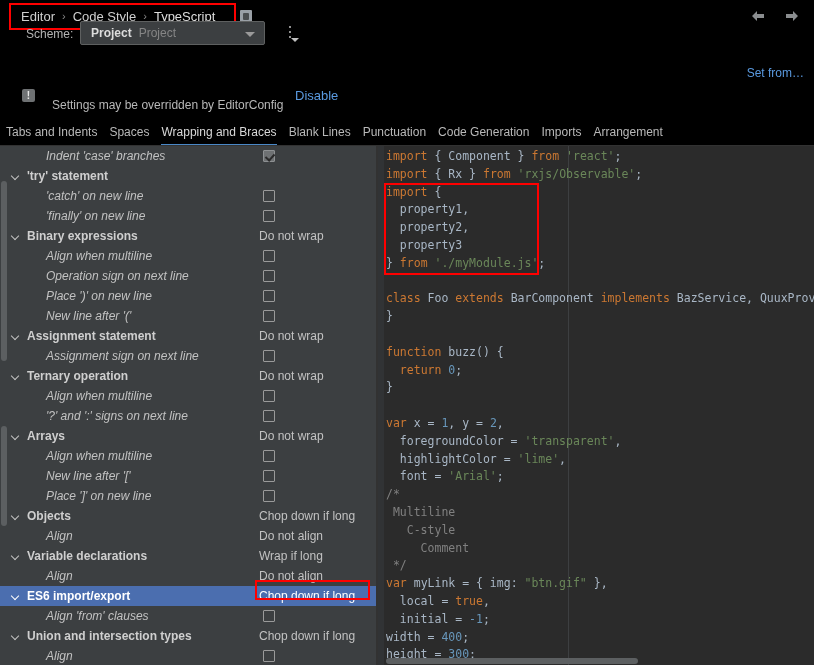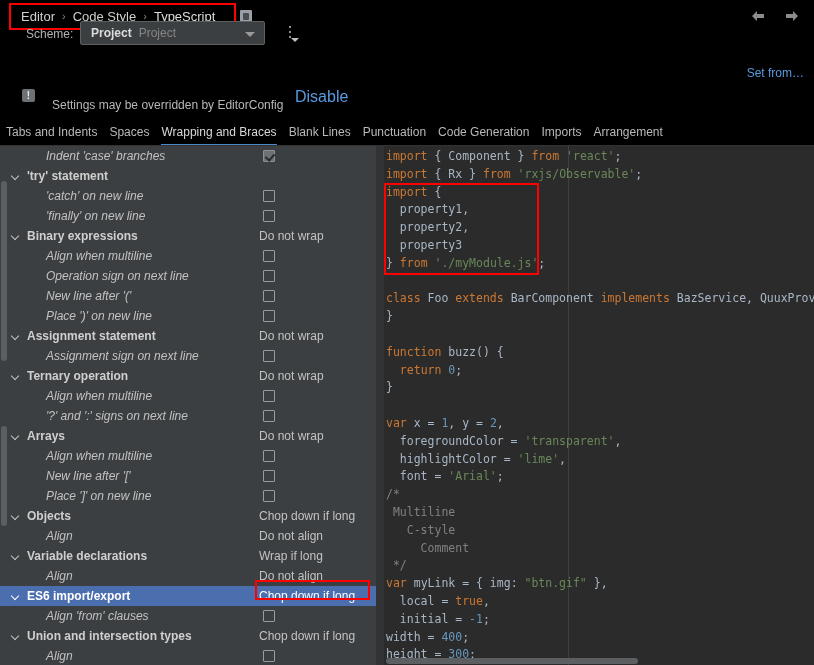--- a/index.html
+++ b/index.html
@@ -85,21 +85,21 @@
 
   
   .ec-row { position: absolute; left: 0; top: 86px; width: 814px; height: 24px; }
   .ec-icon {
     position: absolute; left: 22px; top: 3px; width: 13px; height: 13px;
     background: #6e7173; border-radius: 2px;
     display: flex; align-items: center; justify-content: center;
     color: #e6e6e6; font-size: 10px; line-height: 1; font-weight: bold;
   }
   .ec-text { position: absolute; left: 52px; top: 12px; font-size: 12px; color: #b8b8b8; }
-  .ec-disable { position: absolute; left: 295px; top: 2px; font-size: 16px; color: #5a9ae0; cursor: pointer; }
+  .ec-disable { position: absolute; left: 295px; top: 2px; font-size: 13px; color: #5a9ae0; cursor: pointer; }
 
   
   .tabs {
     position: absolute; left: 0; top: 120px; width: 814px; height: 26px;
     display: flex; align-items: flex-start;
   }
   .tab {
     position: relative; height: 26px; line-height: 24px;
     padding: 0 6px; font-size: 12px; color: #b9b9b9; cursor: pointer; white-space: nowrap;
   }
@@ -305,25 +305,25 @@
           </div>
           <div class="trow">
             <span class="tlabel child">Align when multiline</span>
             <span class="tcheck"></span>
           </div>
           <div class="trow">
             <span class="tlabel child">Operation sign on next line</span>
             <span class="tcheck"></span>
           </div>
           <div class="trow">
+            <span class="tlabel child">Place ')' on new line</span>
+            <span class="tcheck"></span>
+          </div>
+          <div class="trow">
             <span class="tlabel child">New line after '('</span>
-            <span class="tcheck"></span>
-          </div>
-          <div class="trow">
-            <span class="tlabel child">Place ')' on new line</span>
             <span class="tcheck"></span>
           </div>
           <div class="trow">
             <span class="chev"></span>
             <span class="tlabel group">Assignment statement</span>
             <span class="tvalue">Do not wrap</span>
           </div>
           <div class="trow">
             <span class="tlabel child">Assignment sign on next line</span>
             <span class="tcheck"></span>

